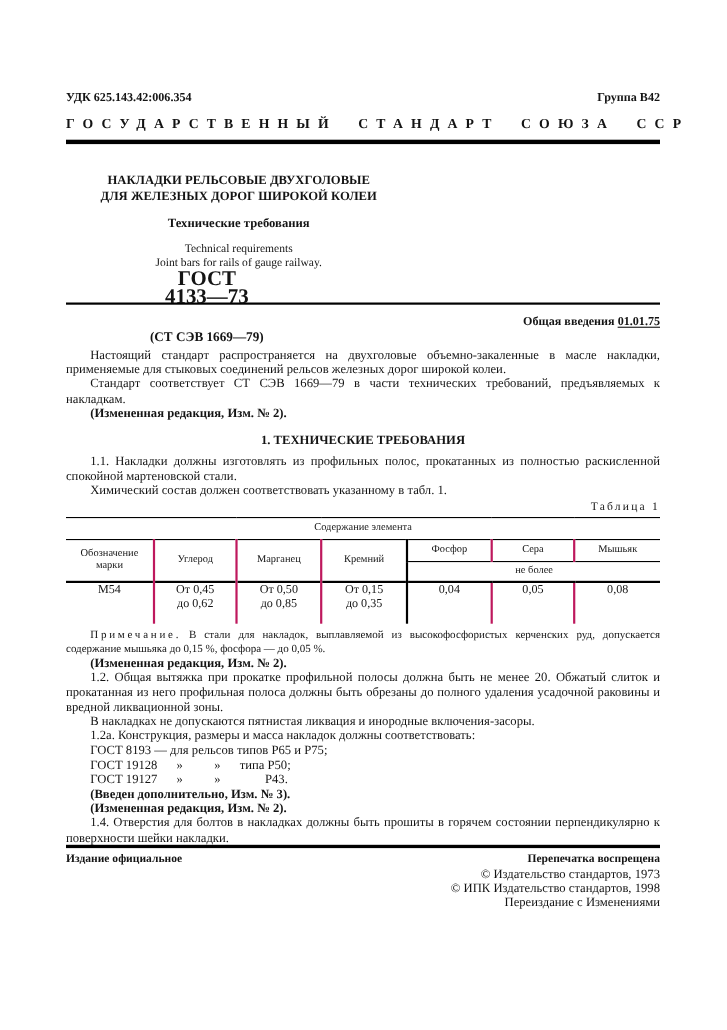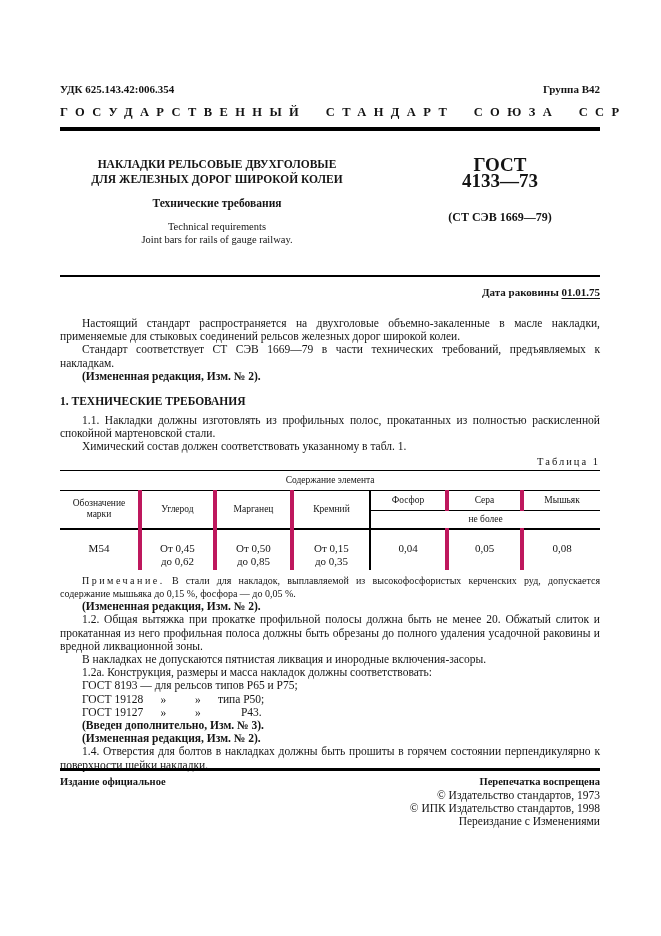--- a/index.html
+++ b/index.html
@@ -17,58 +17,58 @@
   .meta-row { display: flex; justify-content: space-between; font-size: 11px; font-weight: bold; }
   .org-header {
     margin-top: 10px;
     font-size: 12.5px; font-weight: bold;
     letter-spacing: 7.4px; word-spacing: 9px;
     white-space: nowrap;
   }
   .rule-thick { margin-top: 7px; height: 4px; background: #000; }
   .rule-thin  { height: 2px; background: #000; }
 
-  .title-row { display: flex; margin-top: 26px; height: 118px; }
+  .title-row { display: flex; margin-top: 26px; height: 118px; flex-direction: column; }
   .title-left { width: 310px; margin-left: 2px; text-align: center; }
   .title-ru { font-size: 11.5px; font-weight: bold; line-height: 14.5px; }
   .title-sub { margin-top: 11px; font-size: 11.5px; font-weight: bold; }
   .title-en { margin-top: 12px; font-size: 10.5px; line-height: 12.5px; }
   .title-right { width: 200px; margin-left: 28px; text-align: center; }
   .gost-code { font-size: 19px; font-weight: bold; line-height: 15.5px; }
   .gost-sev { margin-top: 22px; font-size: 12px; font-weight: bold; }
 
   .date-row { margin-top: 9px; text-align: right; font-size: 11px; font-weight: bold; }
   .u { text-decoration: underline; text-underline-offset: 2px; }
 
   .body-block { margin-top: 19px; }
   p.t {
     font-size: 11.5px; line-height: 13.2px;
     text-align: justify; text-indent: 22px;
   }
   p.bold { font-weight: bold; }
-  .sec-heading { margin-top: 12px; margin-bottom: 7px; font-size: 11.5px; font-weight: bold; }
+  .sec-heading { margin-top: 12px; margin-bottom: 7px; text-align: center; font-size: 11.5px; font-weight: bold; }
 
   .tbl-caption { margin-top: 2px; text-align: right; font-size: 10.5px; letter-spacing: 2px; }
 
   table.chem {
     margin-top: 3px;
     width: 540px; table-layout: fixed; border-collapse: collapse;
     border-top: 1.5px solid #000;
   }
   table.chem td {
     text-align: center; vertical-align: middle;
     font-size: 9.5px; padding: 2px 3px;
   }
   tr.span-row td { border-bottom: 1.5px solid #000; height: 20px; }
   tr.head-row td { height: 20px; line-height: 11px; }
-  td.vline { border-left: 4px solid #be185d; }
+  td.vline { border-left: 2px solid #be185d; }
   td.vthick { border-left: 2.5px solid #000; }
   td.subhead { border-bottom: 1.5px solid #000; }
   tr.nb-row td { height: 19px; }
-  tr.data-row td { border-top: 2.5px solid #000; height: 38px; font-size: 11px; vertical-align: top; padding-top: 12px; }
+  tr.data-row td { border-top: 2.5px solid #000; height: 38px; font-size: 11px; vertical-align: top; padding-top: 0; }
   .range { display: inline-block; text-align: center; line-height: 13px; }
 
   .note { margin-top: 5px; font-size: 10px; line-height: 12.5px; text-align: justify; text-indent: 22px; }
   .note-label { letter-spacing: 2.5px; }
 
   .ref { font-size: 11.5px; line-height: 13.2px; white-space: pre; margin-left: 22px; }
 
   .footer-rule { position: absolute; left: 60px; top: 768px; width: 540px; height: 2.5px; background: #000; }
   .footer { position: absolute; left: 60px; top: 776px; width: 540px; }
   .footer-row { display: flex; justify-content: space-between; font-size: 10.5px; font-weight: bold; }
@@ -103,21 +103,21 @@
       <div class="title-right">
         <div class="gost-code">ГОСТ</div>
         <div class="gost-code">4133—73</div>
         <div class="gost-sev">(СТ СЭВ 1669—79)</div>
       </div>
     </div>
 
     <div class="rule-thin"></div>
 
     <div class="date-row">
-      <span>Дата раковины</span>
+      <span>Общая введения</span>
       <span> </span>
       <span class="u">01.01.75</span>
     </div>
 
     <div class="body-block">
       <p class="t">Настоящий стандарт распространяется на двухголовые объемно-закаленные в масле накладки, применяемые для стыковых соединений рельсов железных дорог широкой колеи.</p>
       <p class="t">Стандарт соответствует СТ СЭВ 1669—79 в части технических требований, предъявляемых к накладкам.</p>
       <p class="t bold">(Измененная редакция, Изм. № 2).</p>
     </div>
 

